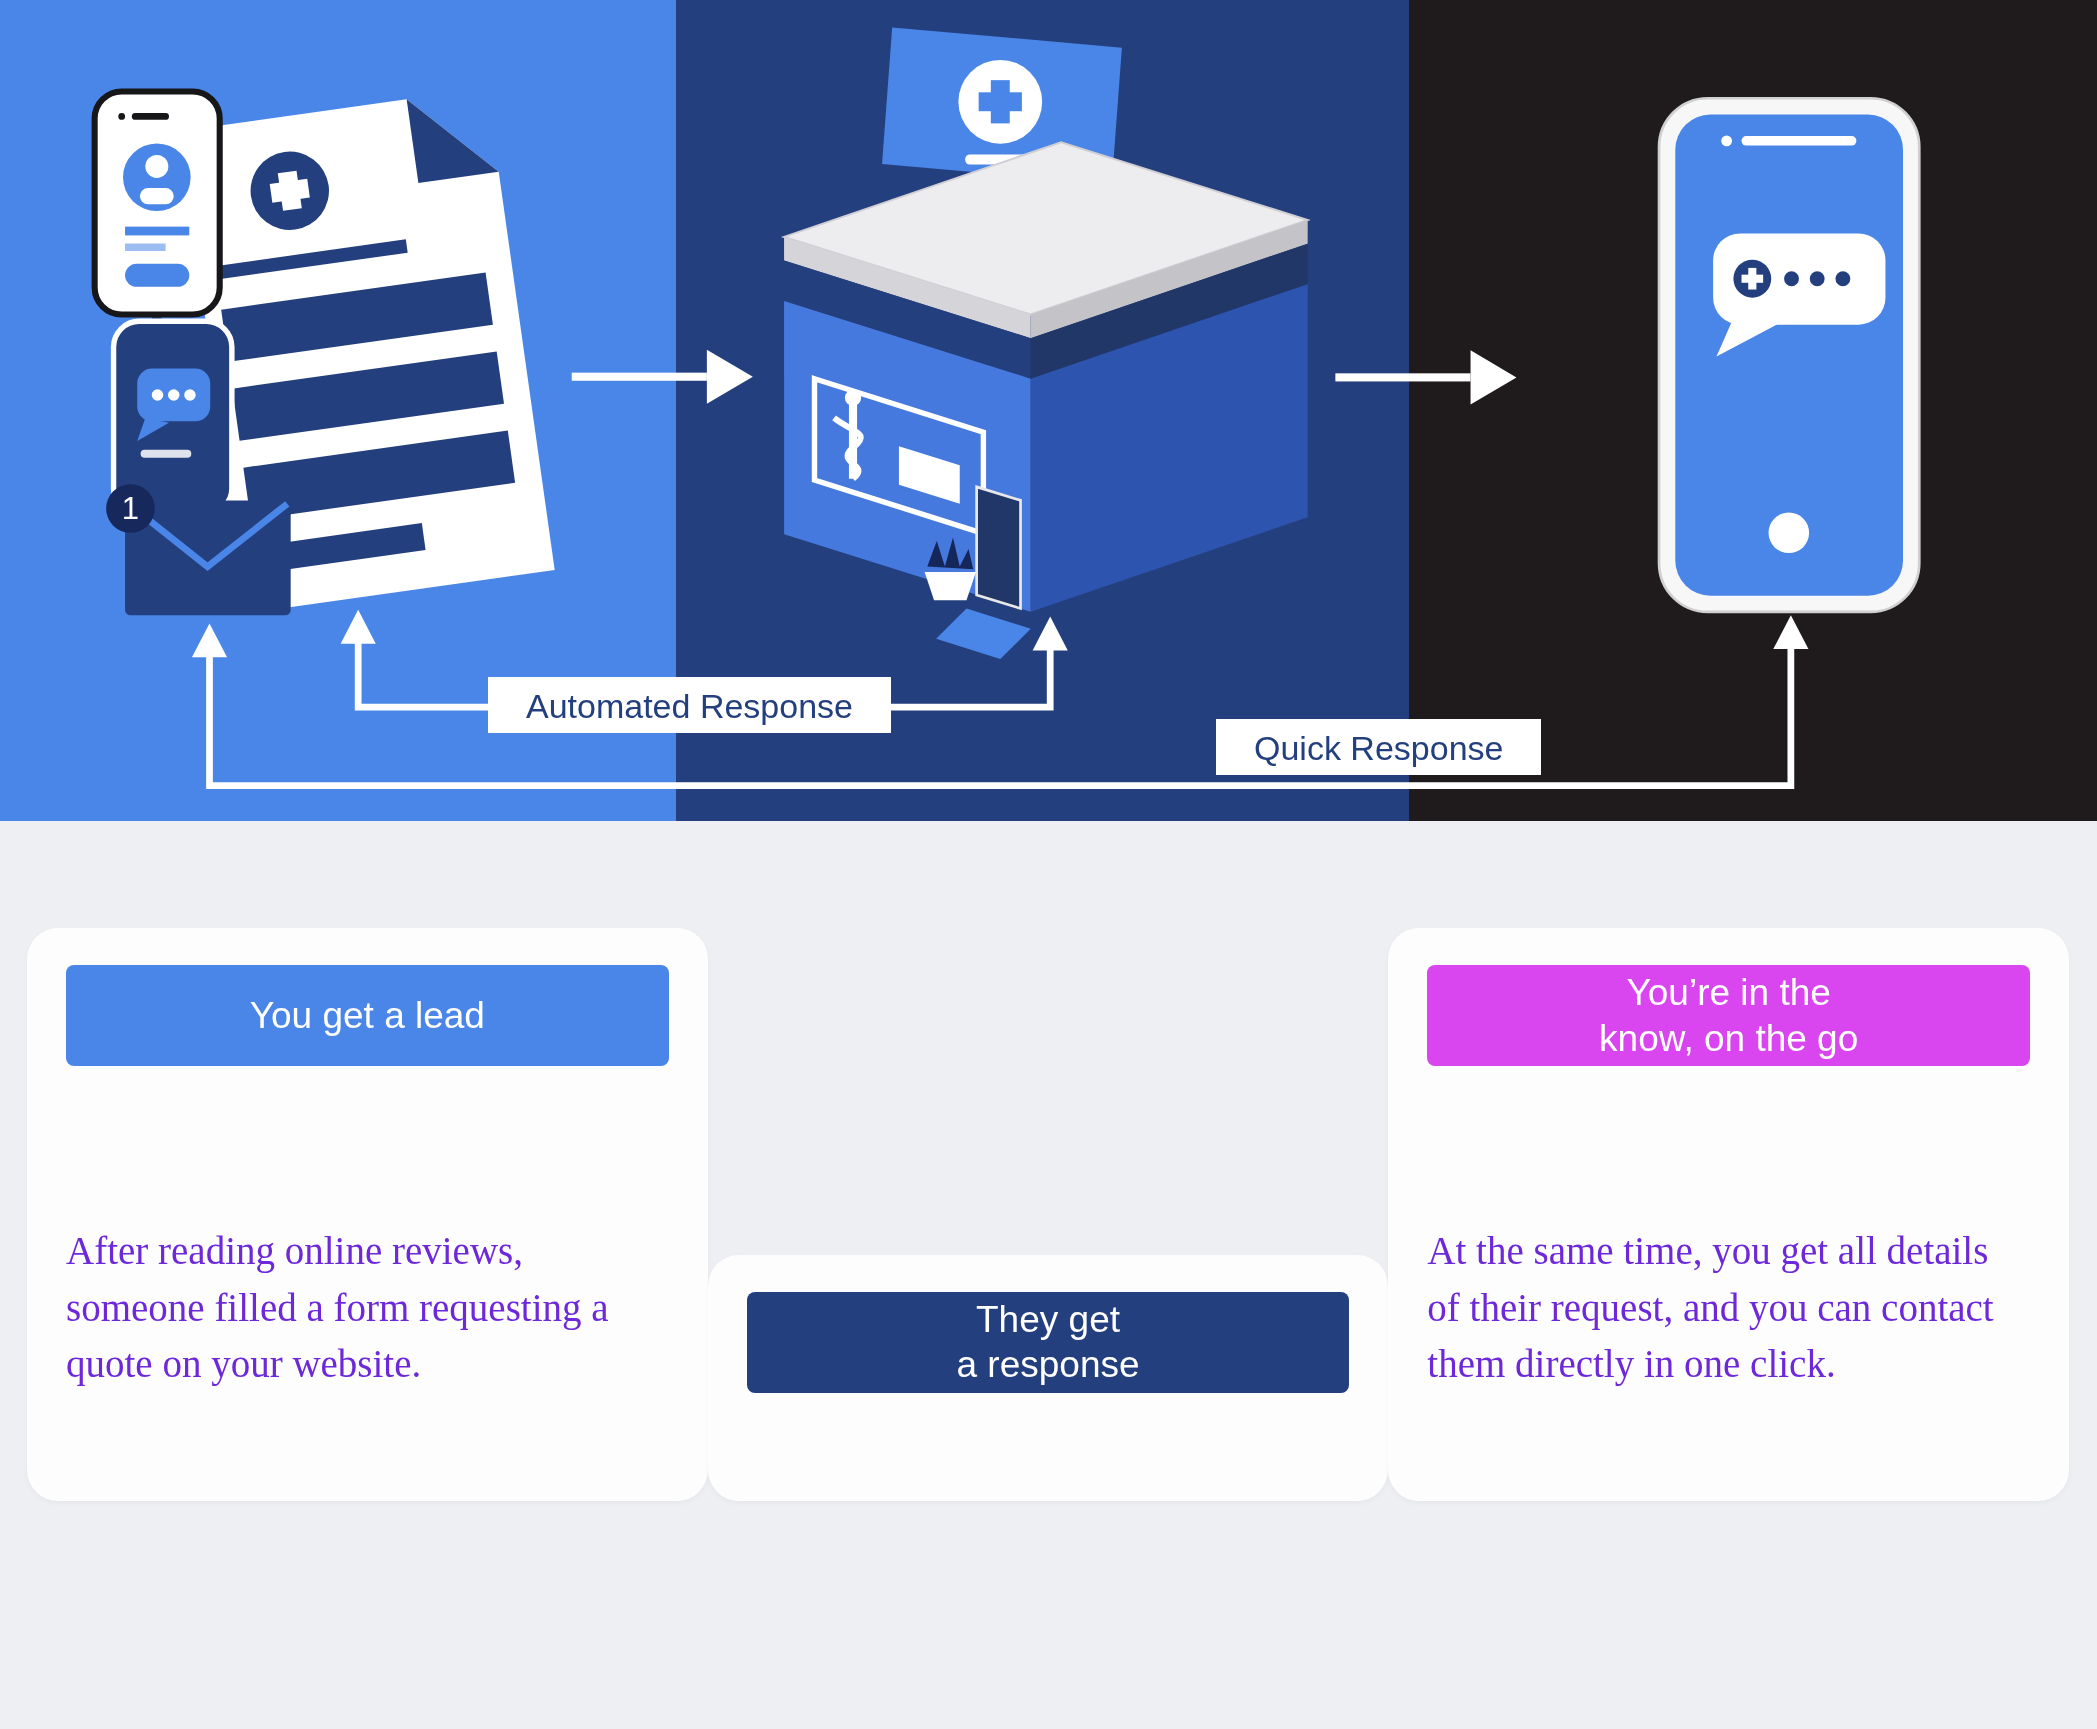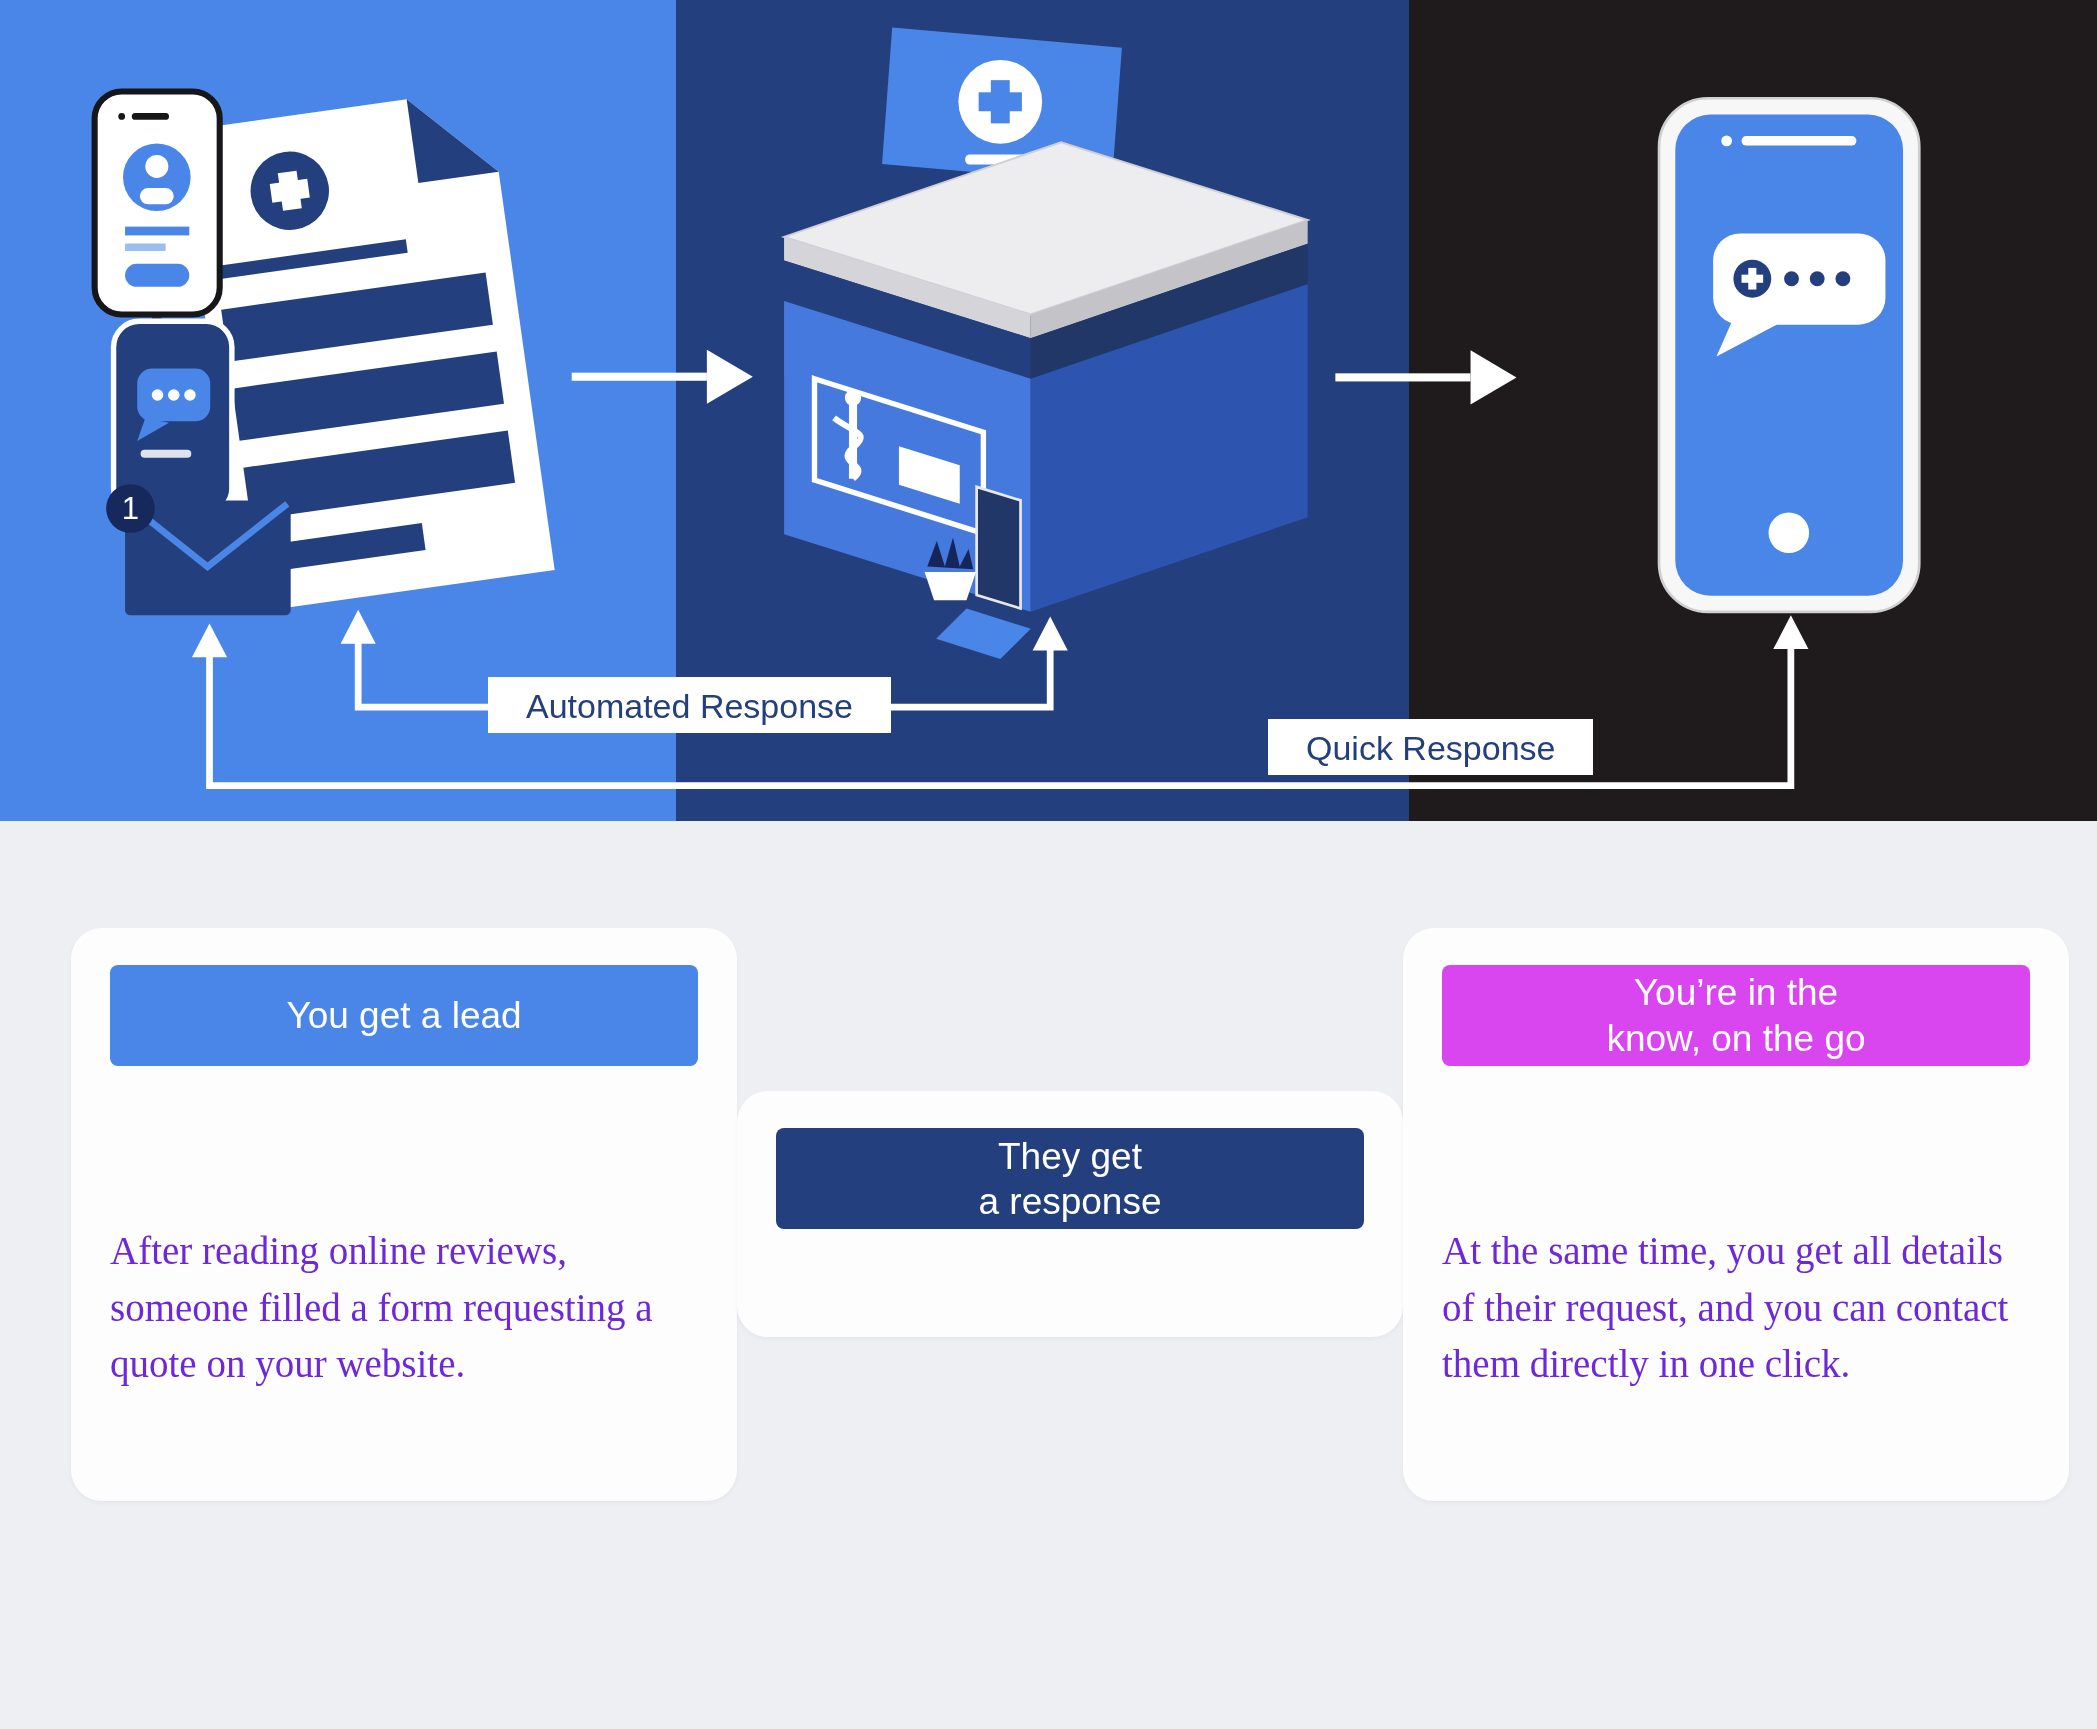--- a/index.html
+++ b/index.html
@@ -17,26 +17,25 @@
   .illus { position:absolute; left:0; top:0; width:100%; height:100%; }
   .arrows { position:absolute; left:0; top:0; width:2097px; height:821px; pointer-events:none; }
   svg text { font-family:"Liberation Sans", sans-serif; }
 
   .flow-label {
     position:absolute; background:#ffffff; color:#243f7e;
     font-size:34px; font-weight:500; height:56px; line-height:59px;
     padding:0 38px; white-space:nowrap;
   }
   .flow-label.automated { left:488px; top:677px; }
-  .flow-label.quick     { left:1268px; top:719px; }
+  .flow-label.quick     { left:1216px; top:719px; }
 
   .cards {
-    display:flex; align-items:center;
+    display:flex; align-items:flex-end;
     padding:107px 28px 53px 27px;
-    margin-left:44px;
   }
   .card {
     flex:1; background:#fdfdfe; border-radius:31px;
     padding:37px 39px 108px 39px;
     box-shadow:0 2px 5.4px rgba(20,30,60,0.04);
   }
   .card-header {
     border-radius:8px; min-height:101px;
     display:flex; flex-direction:column; justify-content:center; align-items:center;
     color:#ffffff; font-size:37px; font-weight:500; line-height:1.22; text-align:center;

